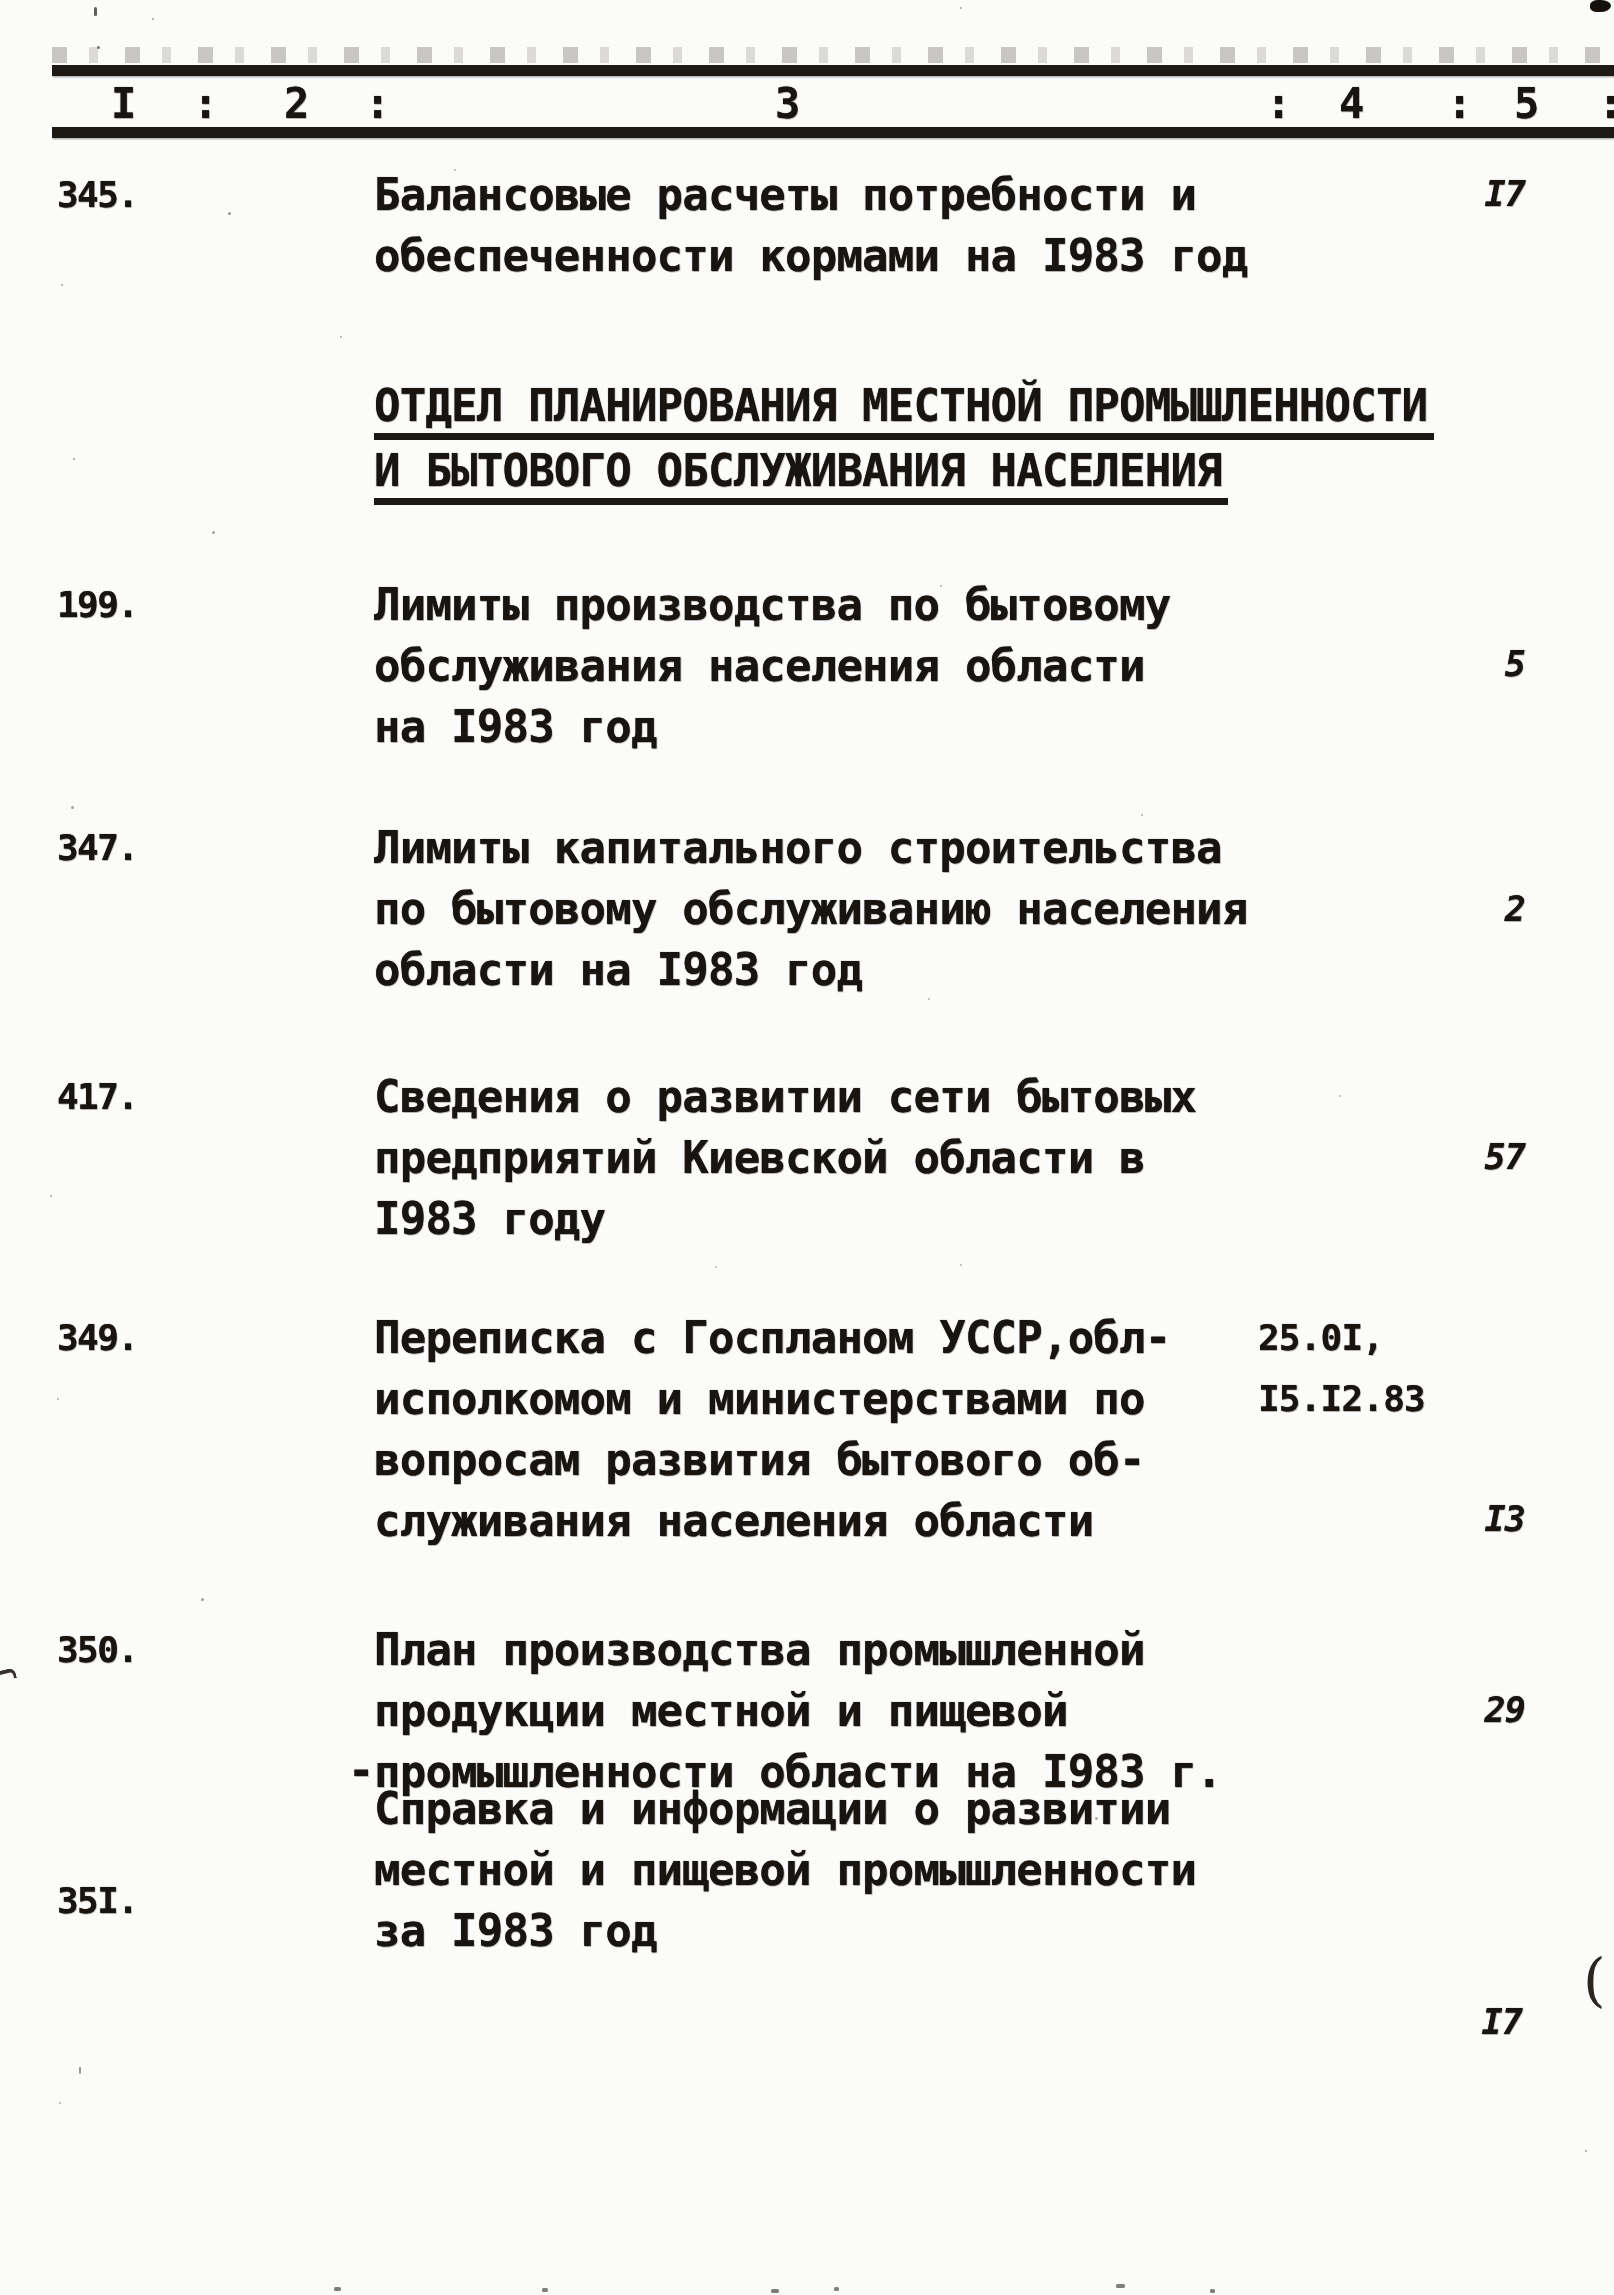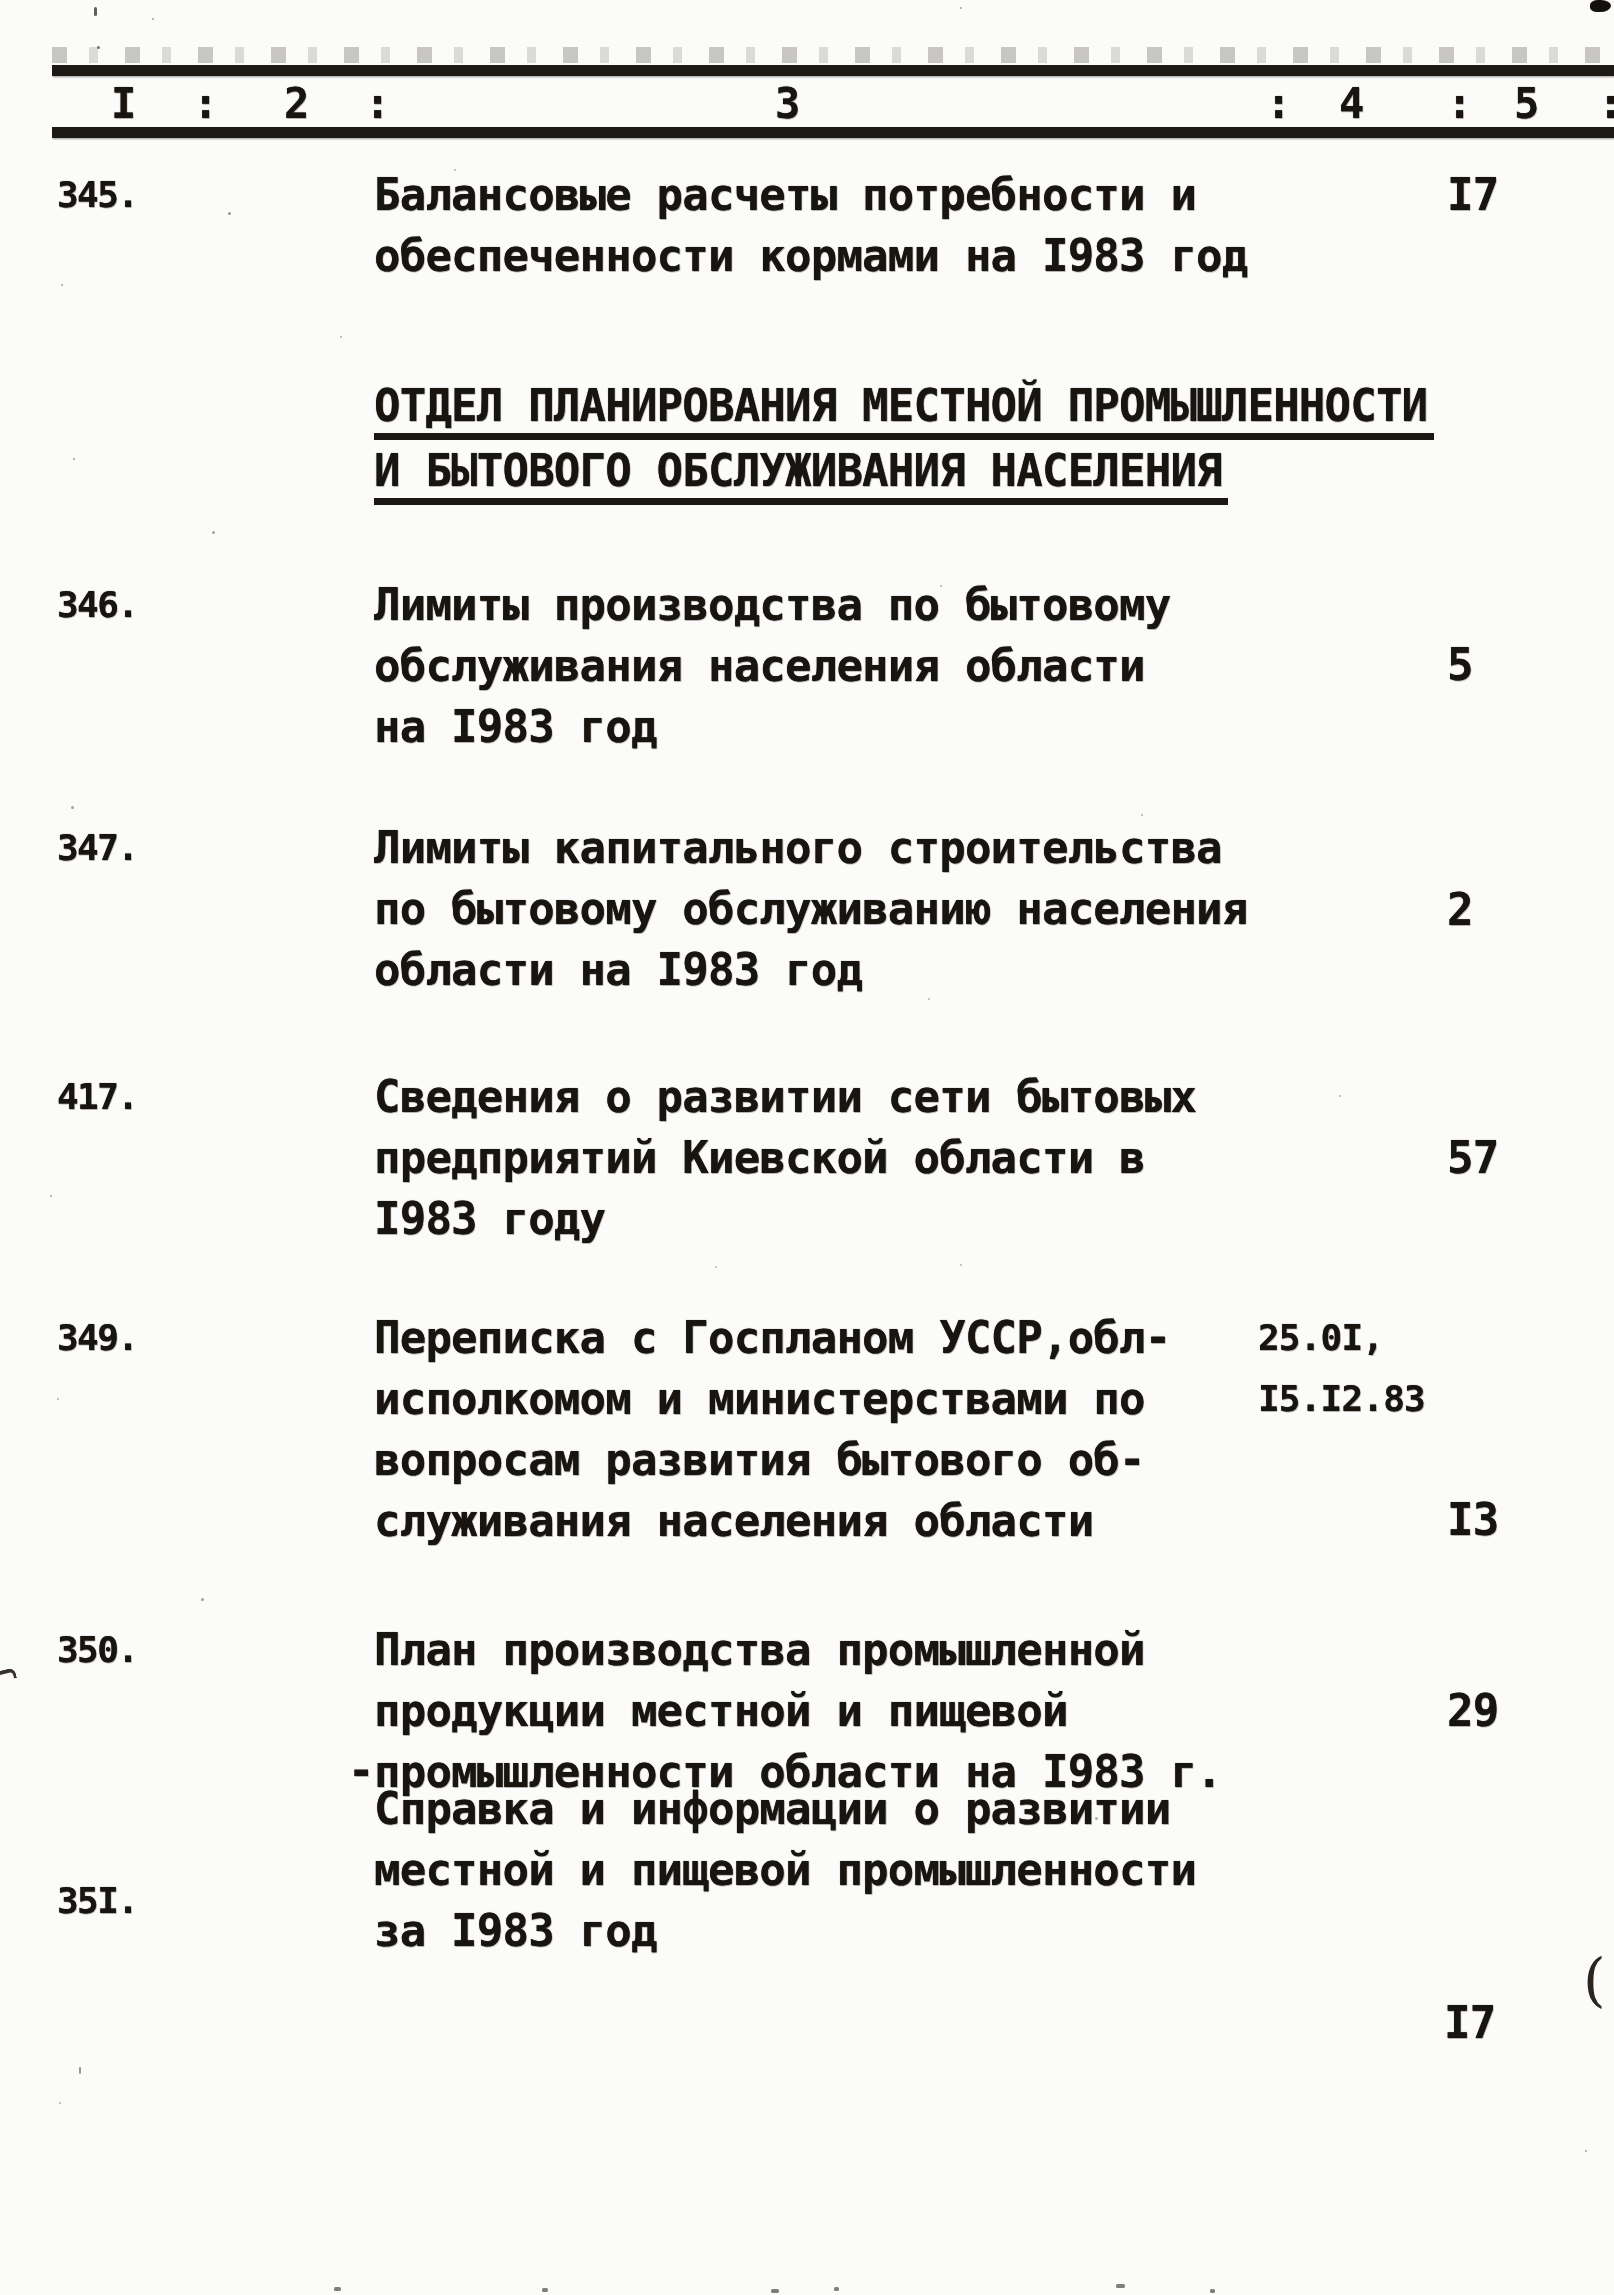--- a/index.html
+++ b/index.html
@@ -20,21 +20,21 @@
   }
   .rule-smudge{
     position:absolute;left:52px;right:0;top:47px;height:16px;opacity:.35;
     background:repeating-linear-gradient(90deg,rgba(70,64,56,.8) 0 14.6px,transparent 14.6px 37px,rgba(70,64,56,.5) 37px 46px,transparent 46px 73px);
   }
   .hcell{font-size:42px;line-height:45px;position:absolute;top:81px;}
   
   .num{font-size:36px;line-height:61px;letter-spacing:-1.6px;white-space:pre;}
   .txt{font-size:44px;line-height:61px;letter-spacing:-0.8px;white-space:pre-line;}
   .dates{font-size:36px;line-height:61px;letter-spacing:-0.8px;white-space:pre-line;}
-  .pages{font-size:44px;line-height:61px;width:78px;text-align:left;letter-spacing:-0.8px;}
+  .pages{font-size:35px;line-height:61px;width:78px;text-align:right;letter-spacing:-0.8px;font-style:italic;}
   .heading-line{
     font-size:44px;line-height:50px;letter-spacing:-0.8px;display:inline-block;
     border-bottom:7.3px solid #1b1712;padding:0 6.5px 2.4px 0;white-space:pre;
   }
   .dash{font-size:44px;line-height:61px;}
   .paren{
     font-family:"DejaVu Serif",serif;font-weight:400;font-size:58px;line-height:58px;
     color:#2b2520;
   }
   
@@ -73,21 +73,21 @@
 обеспеченности кормами на I983 год</div>
 <div class="abs pages ink" style="left:1447px;top:164px;">I7</div>
 
 <div class="abs" style="left:374px;top:381px;">
   <span class="heading-line ink">ОТДЕЛ ПЛАНИРОВАНИЯ МЕСТНОЙ ПРОМЫШЛЕННОСТИ</span>
 </div>
 <div class="abs" style="left:374px;top:446px;">
   <span class="heading-line ink">И БЫТОВОГО ОБСЛУЖИВАНИЯ НАСЕЛЕНИЯ</span>
 </div>
 
-<div class="abs num ink" style="left:57px;top:574px;">346.</div>
+<div class="abs num ink" style="left:57px;top:574px;">199.</div>
 <div class="abs txt ink" style="left:374px;top:574px;">Лимиты производства по бытовому
 обслуживания населения области
 на I983 год</div>
 <div class="abs pages ink" style="left:1447px;top:634px;">5</div>
 
 <div class="abs num ink" style="left:57px;top:817px;">347.</div>
 <div class="abs txt ink" style="left:374px;top:817px;">Лимиты капитального строительства
 по бытовому обслуживанию населения
 области на I983 год</div>
 <div class="abs pages ink" style="left:1447px;top:879px;">2</div>

